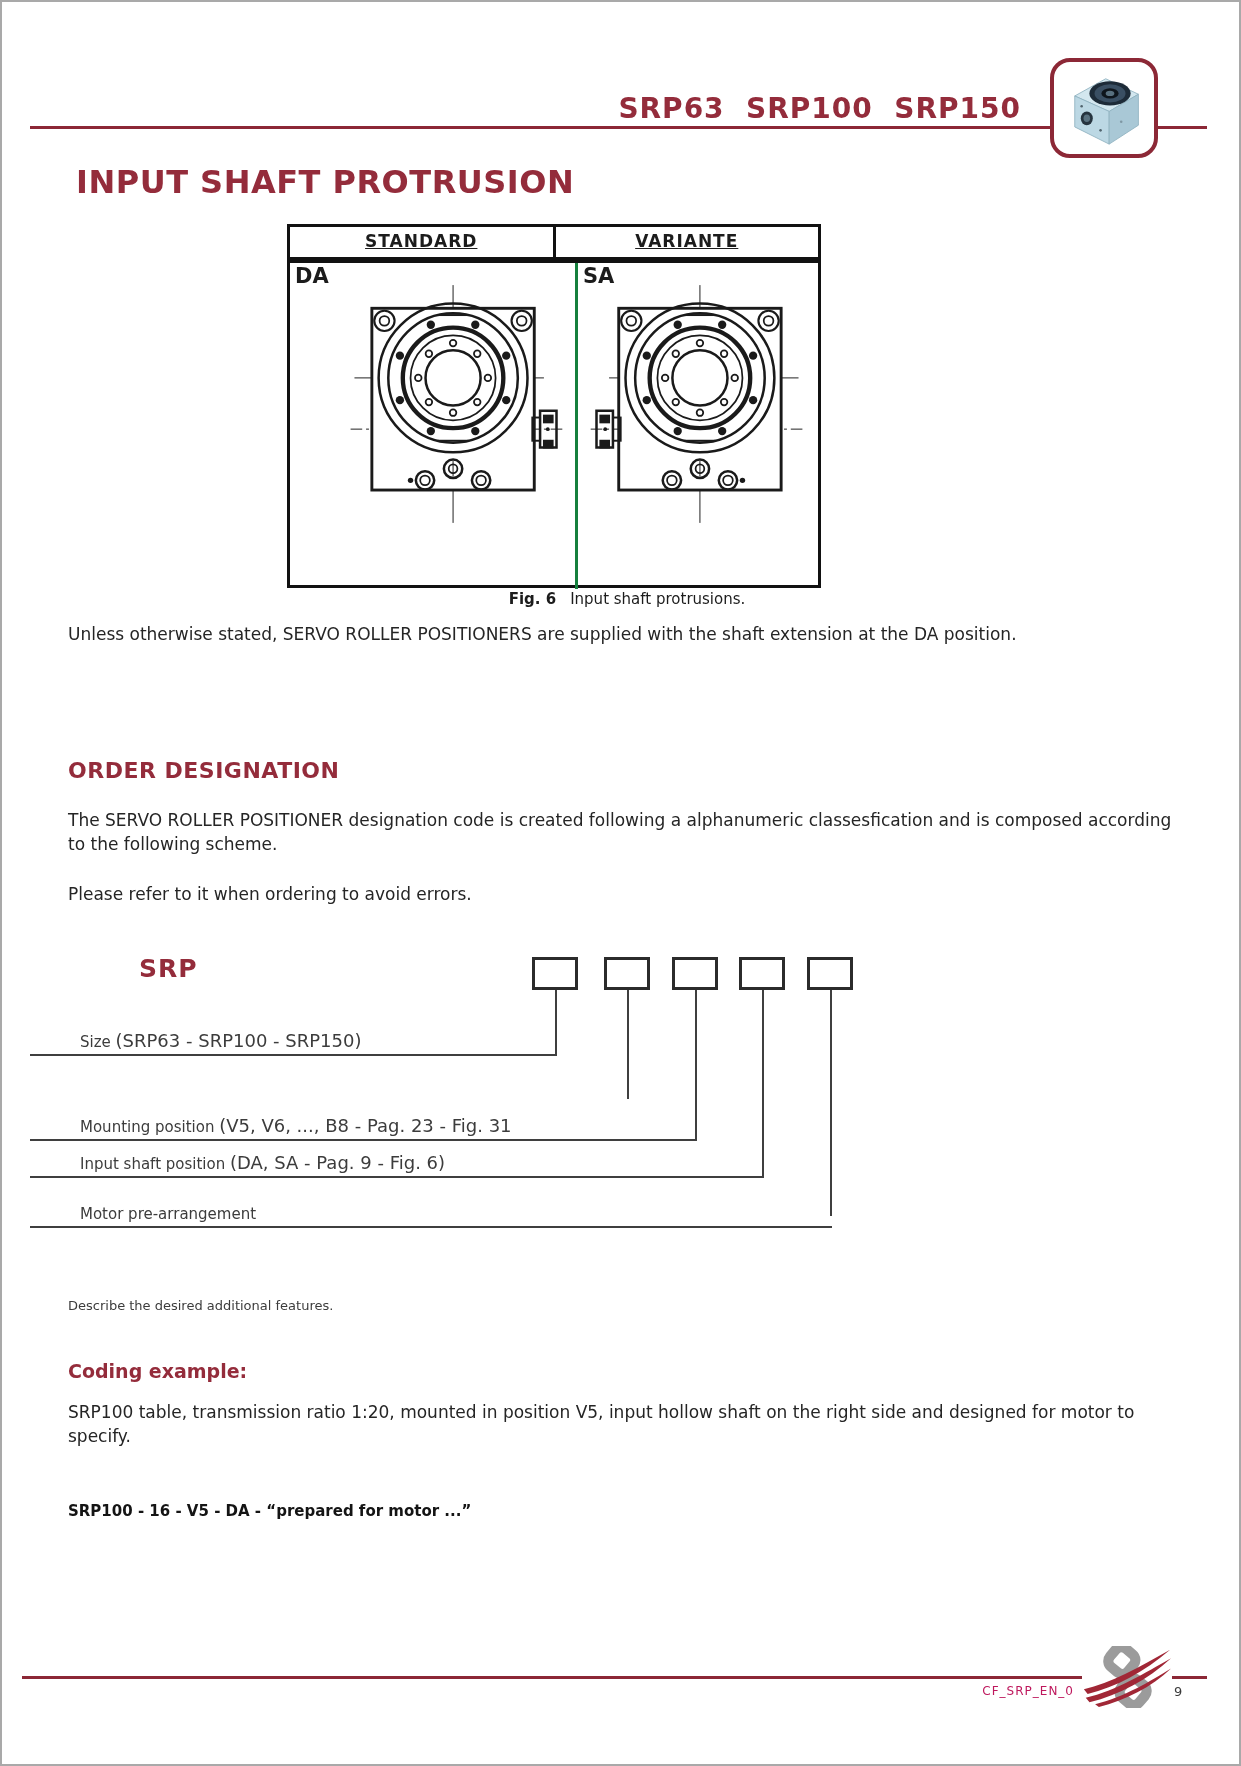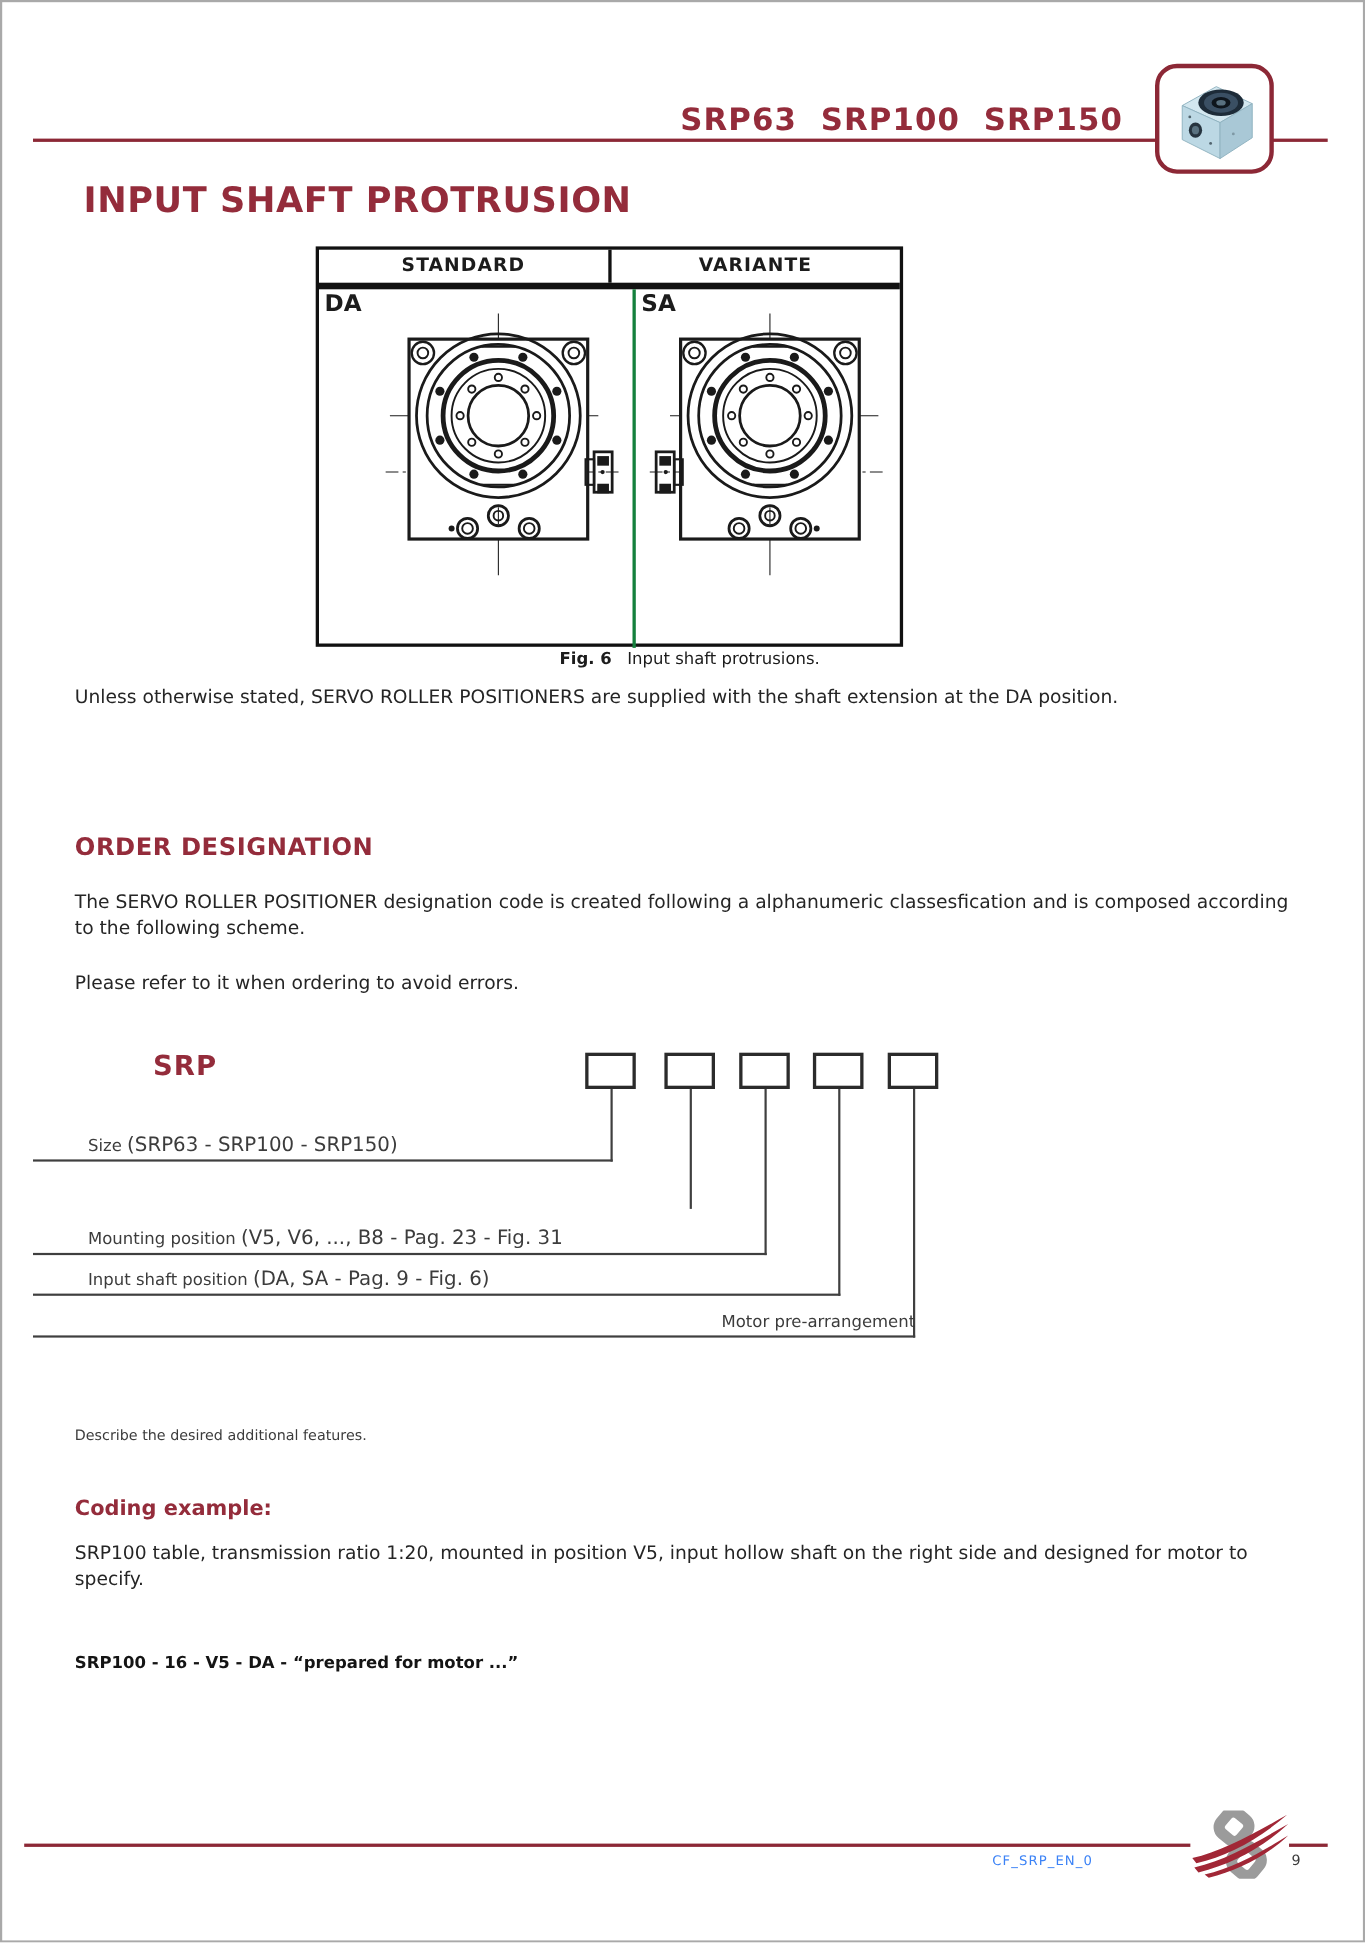--- a/index.html
+++ b/index.html
@@ -43,21 +43,21 @@
     font-size:19px; font-weight:bold; color:#942c3b;
   }
   
   .fig-table{
     position:absolute; left:285px; top:222px; width:534px; height:364px;
     border:3px solid #111; box-sizing:border-box; background:#fff;
   }
   .fig-header{display:flex; height:30px; border-bottom:3px solid #111;}
   .fig-head-cell{
     flex:1; text-align:center; line-height:28px;
-    font-size:17px; font-weight:bold; color:#1c1c1c; letter-spacing:1px;
+    font-size:17px; font-weight:bold; color:#1c1c1c; letter-spacing:1px;text-decoration:underline;
   }
   .fig-head-cell.first{border-right:3px solid #111;}
   .fig-body{display:flex; border-top:3px solid #111; height:326px;}
   .fig-cell{flex:1; position:relative; display:flex; justify-content:center; padding-top:16px; box-sizing:border-box;}
   .fig-cell.first{border-right:3px solid #15803d;padding-left:45px;}
   .variant-label{
     position:absolute; top:1px; left:5px;
     font-size:21px; font-weight:bold; color:#1c1c1c;
   }
   .fig-caption{
@@ -93,22 +93,22 @@
   .diagram-row{
     position:absolute; left:28px; height:26px;
     border-bottom:2px solid #3f3f3f;
     padding-left:50px; box-sizing:border-box;
     font-size:15px; color:#3c3c3c; white-space:nowrap;
   }
   .diagram-row .detail{font-size:18px; color:#3c3c3c;}
   
   .ftr-rule{position:absolute; left:20px; top:1674px; width:1185px; height:3px; background:#8c2836;}
   .ftr-doc{
-    position:absolute; left:900px; top:1682px; width:172px; 
-    font-size:12px; color:#3b82f6; letter-spacing:1px;
+    position:absolute; left:900px; top:1682px; width:172px; text-align:right;
+    font-size:12px; color:#be185d; letter-spacing:1px;
   }
   .ftr-logo{position:absolute; left:1080px; top:1644px; width:90px; height:62px;}
   .ftr-page{position:absolute; left:1172px; top:1682px; font-size:13px; color:#3a3a3a;}
   .defs-holder{position:absolute; width:0; height:0; overflow:hidden;}
 </style>
 </head>
 <body>
 
 <svg class="defs-holder" aria-hidden="true">
   <defs>
@@ -238,21 +238,21 @@
 
     <div class="diagram-row" style="top:80px; width:527px;">
       <span>Size </span><span class="detail">(SRP63 - SRP100 - SRP150)</span>
     </div>
     <div class="diagram-row" style="top:165px; width:667px;">
       <span>Mounting position </span><span class="detail">(V5, V6, ..., B8 - Pag. 23 - Fig. 31</span>
     </div>
     <div class="diagram-row" style="top:202px; width:734px;">
       <span>Input shaft position </span><span class="detail">(DA, SA - Pag. 9 - Fig. 6)</span>
     </div>
-    <div class="diagram-row" style="top:240px; width:802px;text-align:right;">
+    <div class="diagram-row" style="top:252px; width:802px;">
       <span>Motor pre-arrangement</span><span class="detail"></span>
     </div>
   </div>
 
   <div class="note">Describe the desired additional features.</div>
 
   <div class="h3">Coding example:</div>
   <div class="para p4">SRP100 table, transmission ratio 1:20, mounted in position V5, input hollow shaft on the right side and designed for motor to specify.</div>
   <div class="code-line">SRP100 - 16 - V5 - DA - “prepared for motor ...”</div>
 

